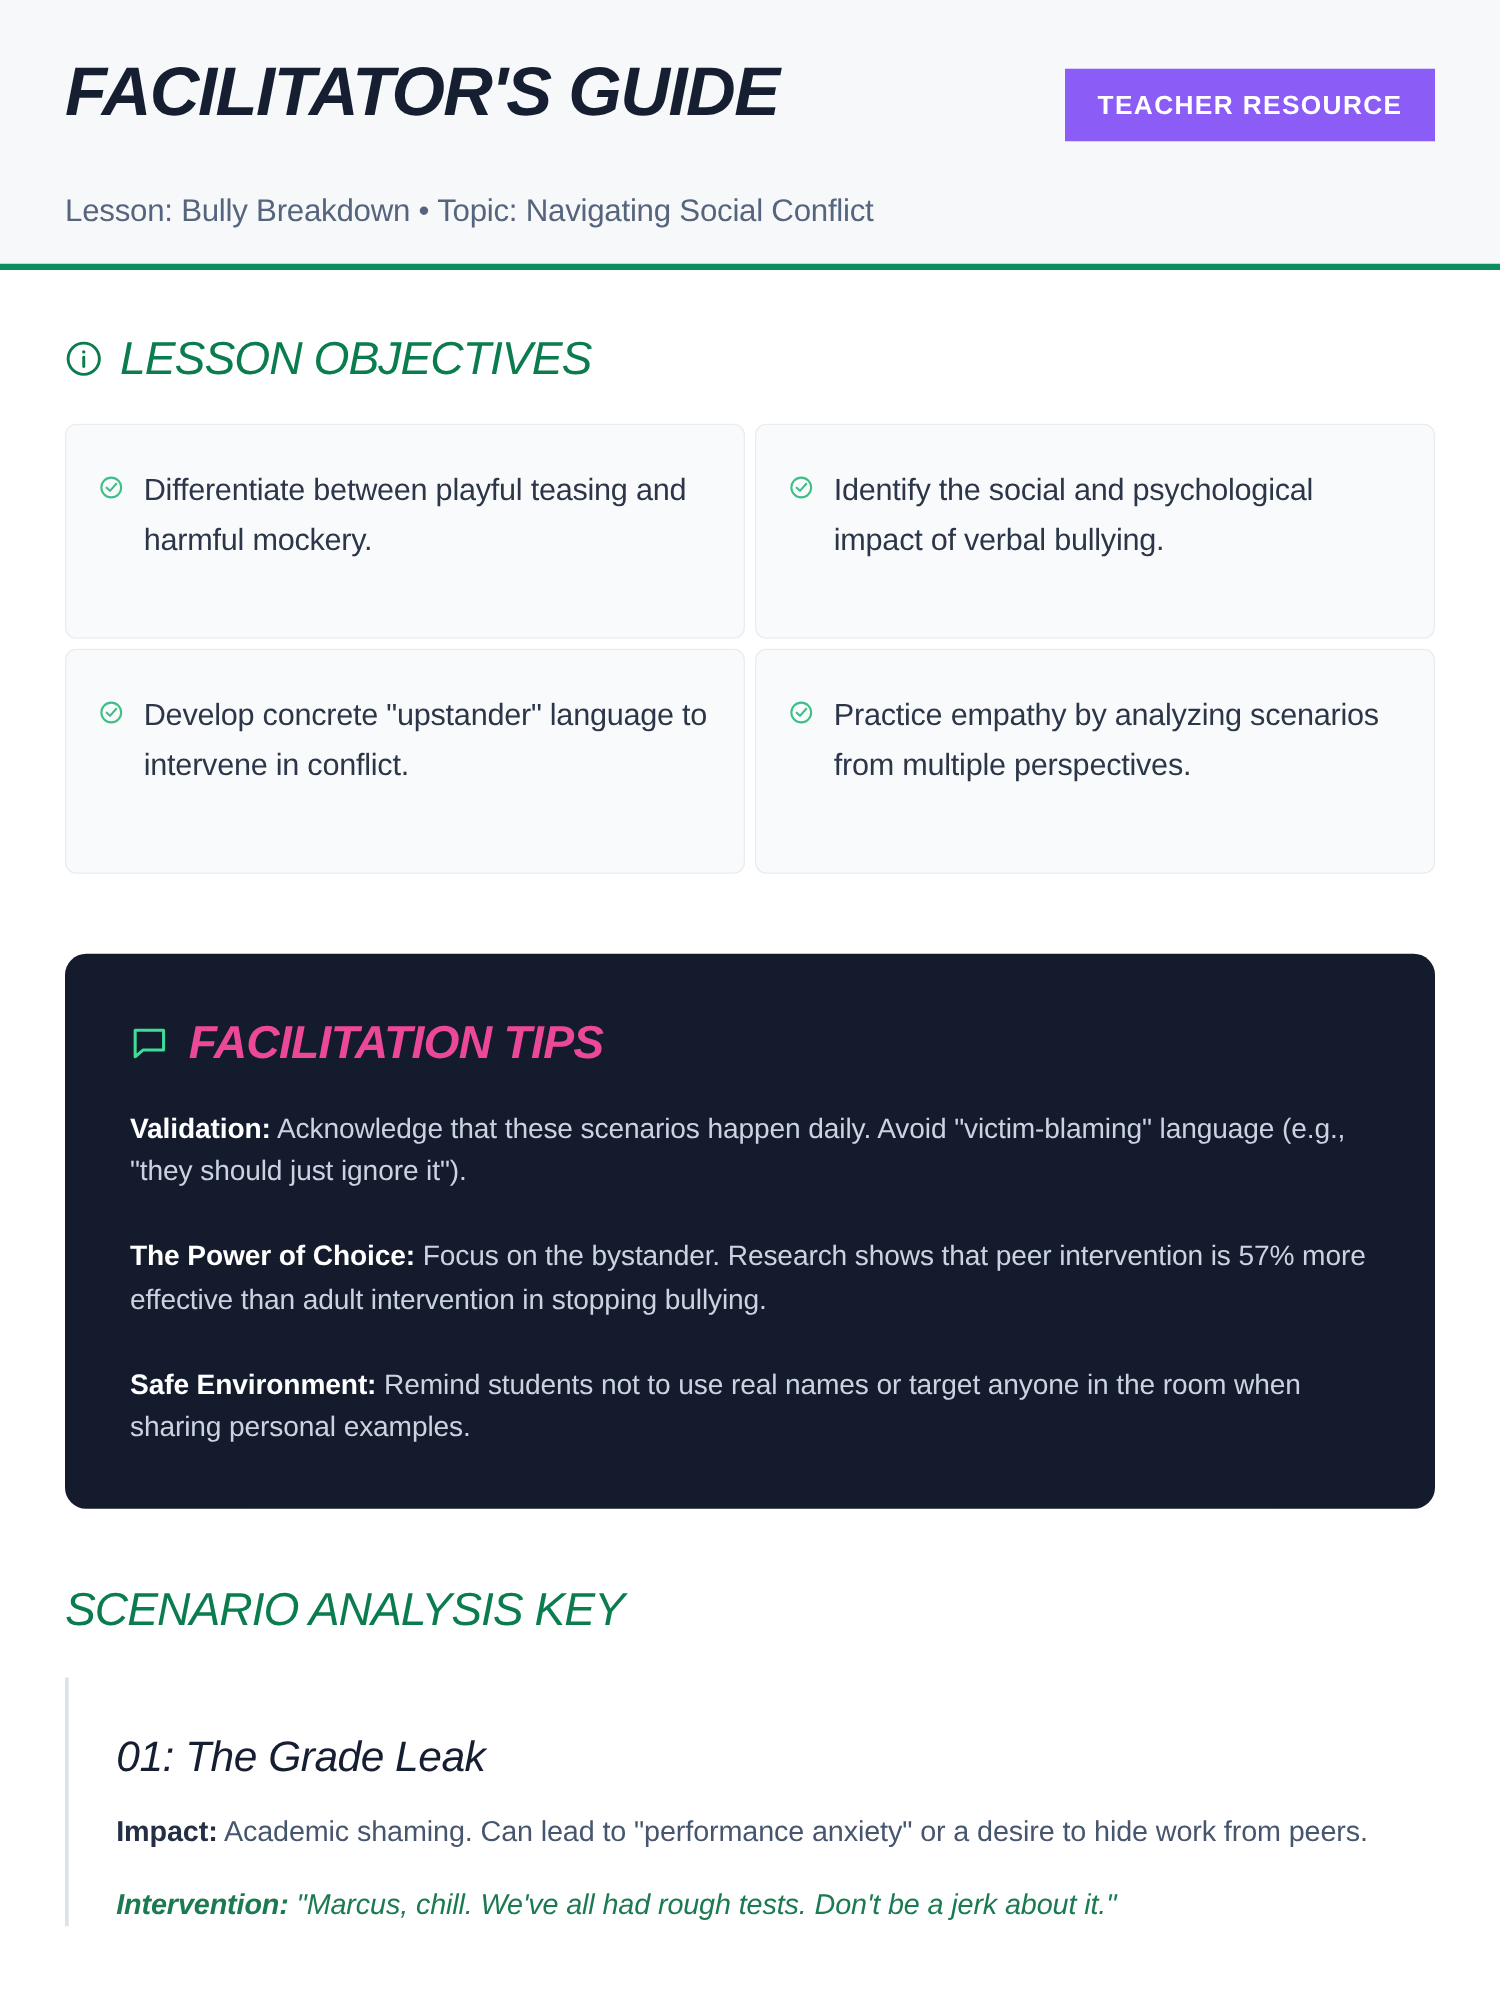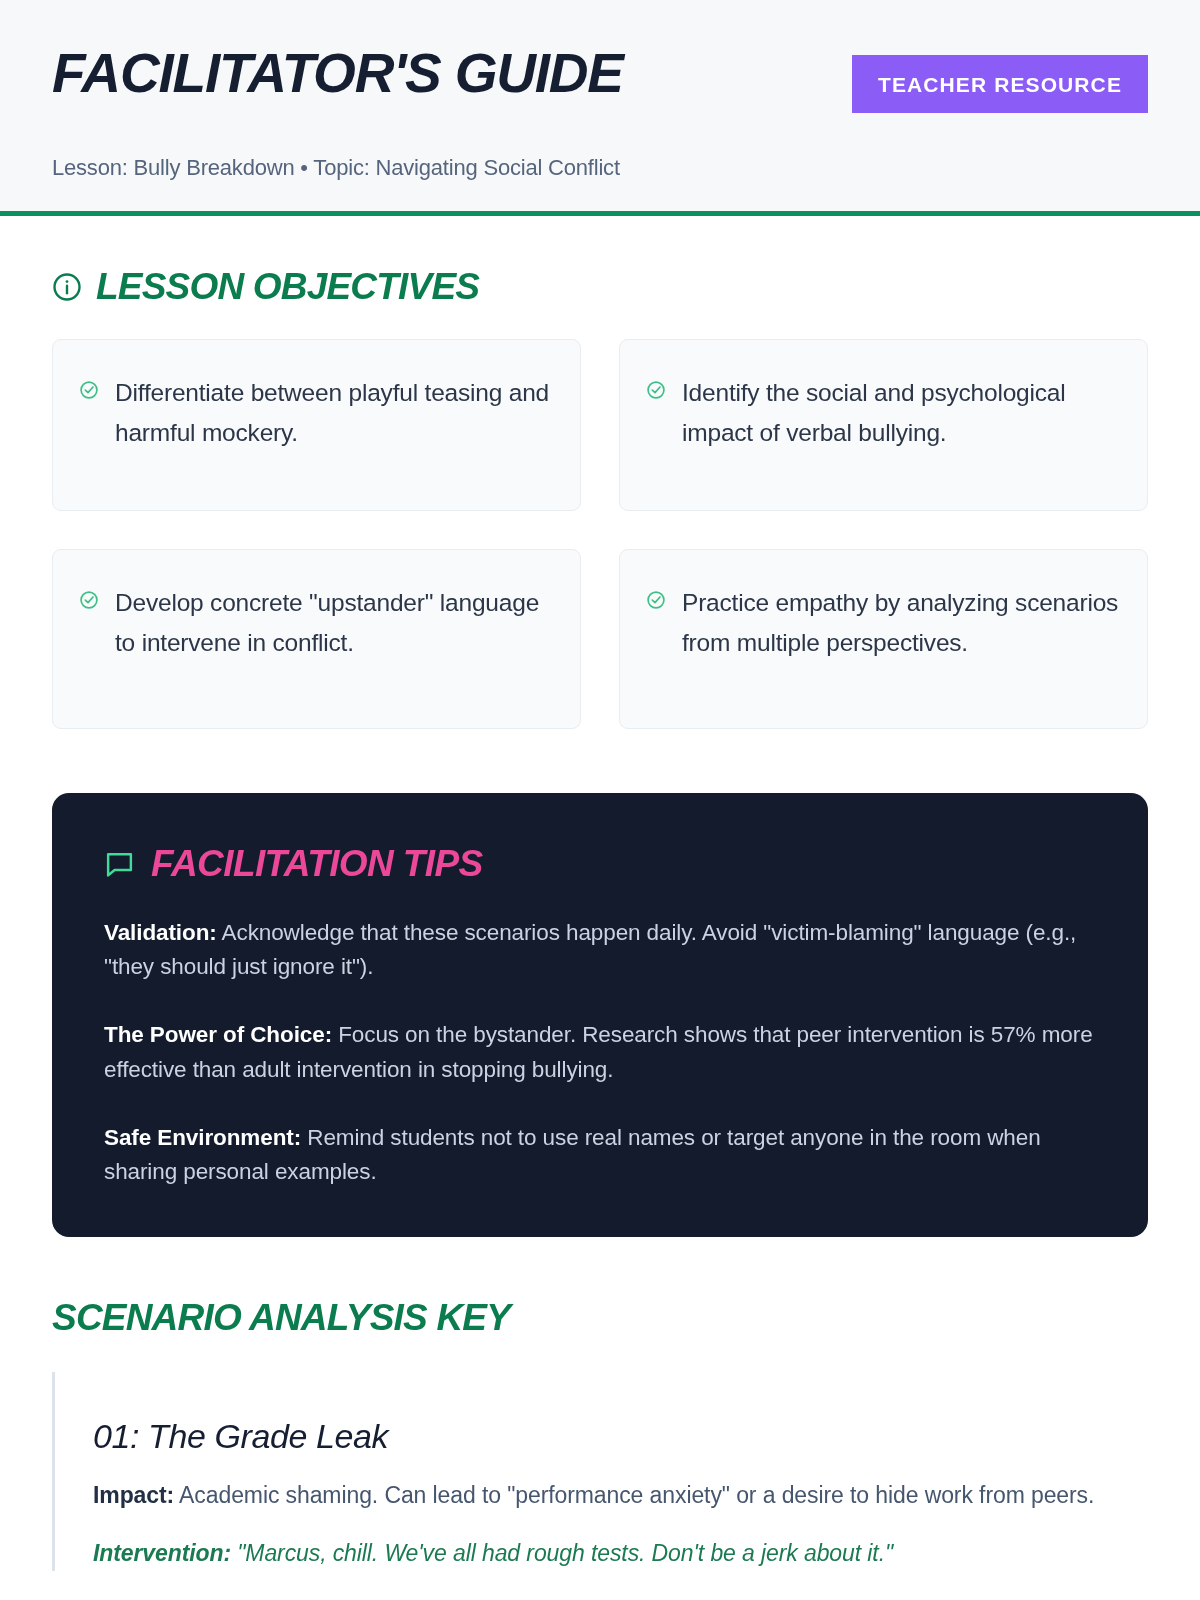--- a/index.html
+++ b/index.html
@@ -48,21 +48,21 @@
     font-weight: 700;
     letter-spacing: 1.1px;
     padding: 19px 26px 18px 26px;
     line-height: 1;
     white-space: nowrap;
     margin-top: 9px;
   }
 
   .subtitle {
     margin-top: 42px;
-    font-size: 22px;
+    font-size: 25px;
     color: #56657D;
     letter-spacing: -0.2px;
   }
 
   
   .main { padding: 0 52px; }
 
   .section-head {
     display: flex;
     align-items: center;
@@ -74,33 +74,33 @@
     display: inline-flex;
     align-items: center;
     justify-content: center;
     width: 30px;
     height: 30px;
     flex: 0 0 30px;
   }
 
   .section-title {
     font-size: 37px;
-    font-weight: 700;
+    font-weight: 400;
     font-style: italic;
     letter-spacing: -0.8px;
     color: #0A7C4E;
     line-height: 1;
   }
 
   
   .obj-grid {
     margin-top: 34px;
     display: grid;
     grid-template-columns: 1fr 1fr;
-    gap: 38px;
+    gap: 8px;
   }
 
   .obj-card {
     background: #F8FAFB;
     border: 1px solid #E8EDF1;
     border-radius: 9px;
     padding: 33px 28px 32px 26px;
     display: flex;
     gap: 16px;
     align-items: flex-start;

